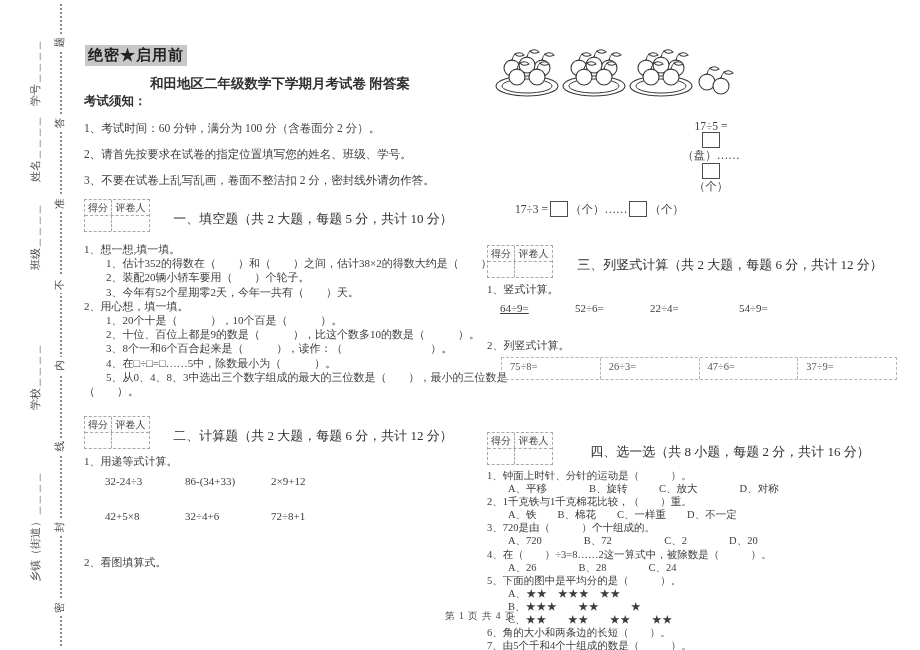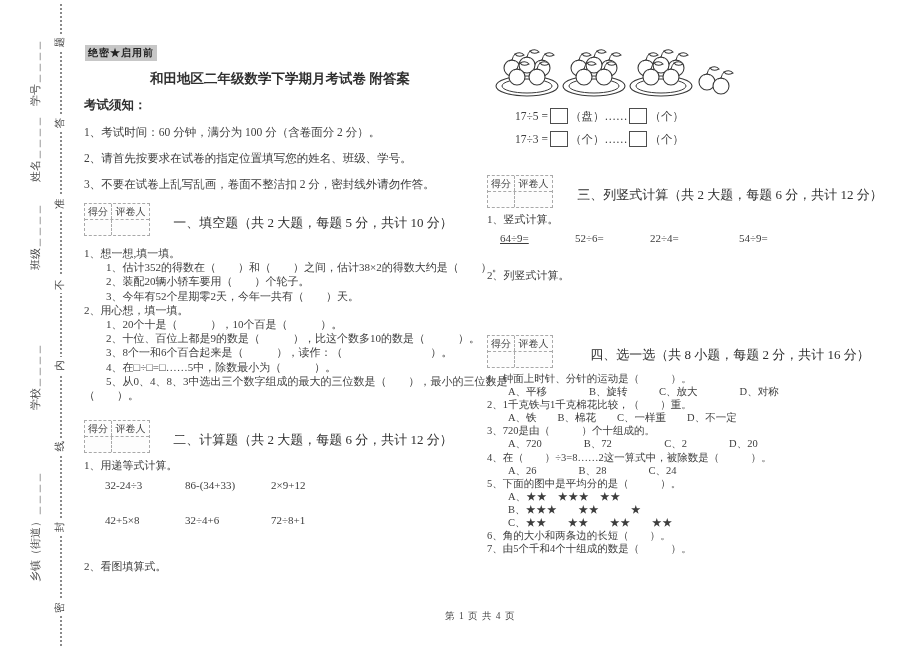--- a/index.html
+++ b/index.html
@@ -26,25 +26,25 @@
   .seal-strip span {
     position:relative; background:#fff; padding:0 3px; font-size:10.5px; color:#444;
   }
 
   
   .col-left  { position:absolute; left:84px;  top:0; width:392px; }
   .col-right { position:absolute; left:487px; top:0; width:420px; }
 
   .secret {
     display:inline-block; margin:45px 0 0 1px; padding:1px 3px;
-    background:#c7c7c7; font-weight:bold; font-size:10px; color:#222;
+    background:#c7c7c7; font-weight:bold; font-size:15px; color:#222;
     letter-spacing:1px;
   }
   .title { margin-top:9px; text-align:center; font-weight:bold; font-size:13.5px; color:#303030; }
-  .notice-head { margin-top:9px; font-weight:bold; font-size:12.5px; color:#303030; }
+  .notice-head { font-weight:bold; font-size:12.5px; color:#303030; }
   .note { margin-top:11px; font-size:11.5px; white-space:pre; }
 
   .score-row { display:flex; align-items:flex-start; }
   .score-box {
     width:66px; flex:0 0 66px; border:1px dashed #a9a9a9; font-size:10px;
     color:#3c3c3c; background:#fdfdfd;
   }
   .sb-r { display:flex; }
   .sb-r span { display:block; text-align:center; height:15px; line-height:15px; }
   .sb-r span:first-child { width:27px; border-right:1px dashed #a9a9a9; }
@@ -199,21 +199,21 @@
           </g>
         </defs>
         <use href="#plateG" x="36" y="38"></use>
         <use href="#plateG" x="103" y="38"></use>
         <use href="#plateG" x="170" y="38"></use>
         <use href="#apple" x="216" y="42"></use>
         <use href="#apple" x="230" y="46"></use>
       </svg>
     </div>
 
-    <div class="eq-line" style="margin-top:2px;">
+    <div class="eq-line" style="margin-top:14px;flex-direction:column;">
       <span>17÷5 =</span><span class="eqbox"></span><span>（盘）……</span><span class="eqbox"></span><span>（个）</span>
     </div>
     <div class="eq-line" style="margin-top:7px;">
       <span>17÷3 =</span><span class="eqbox"></span><span>（个）……</span><span class="eqbox"></span><span>（个）</span>
     </div>
 
     <div class="score-row" style="margin-top:28px;">
       <div class="score-box">
         <div class="sb-r hdr">
           <span>得分</span>
@@ -228,20 +228,26 @@
     </div>
 
     <div class="sub-line" style="margin-top:4px;">1、竖式计算。</div>
     <div class="vr-row" style="margin-top:5px;">
       <span>64÷9=</span>
       <span>52÷6=</span>
       <span>22÷4=</span>
       <span>54÷9=</span>
     </div>
     <div class="sub-line" style="margin-top:24px;">2、列竖式计算。</div>
+    <div class="calc-table">
+      <div class="cell">75÷8=</div>
+      <div class="cell">26÷3=</div>
+      <div class="cell">47÷6=</div>
+      <div class="cell">37÷9=</div>
+    </div>
 
     <div class="score-row" style="margin-top:52px;">
       <div class="score-box">
         <div class="sb-r hdr">
           <span>得分</span>
           <span>评卷人</span>
         </div>
         <div class="sb-r">
             <span></span>
             <span></span>

